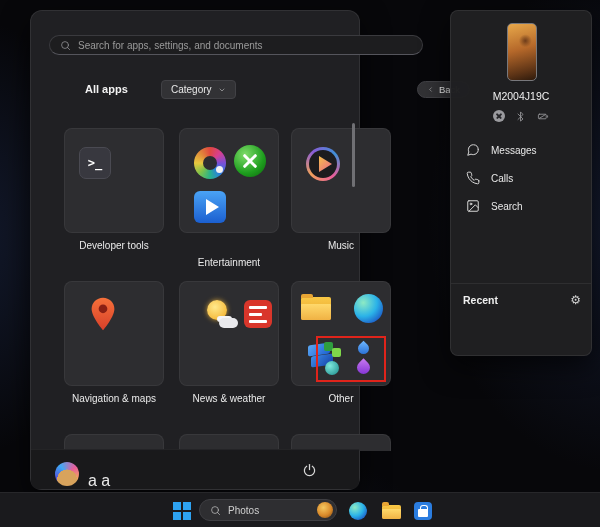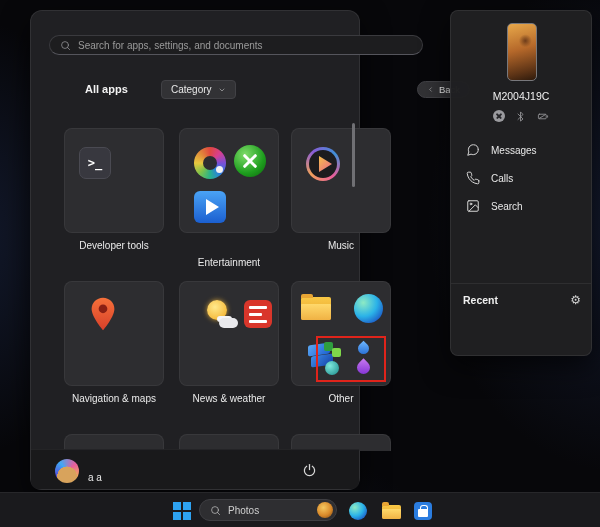--- a/index.html
+++ b/index.html
@@ -125,21 +125,21 @@
     background:#707074; border-radius:2px; }
   
   .user-bar { position:absolute; left:0; right:0; bottom:0; height:40px;
     background:rgba(25,25,27,.96); border-top:1px solid rgba(255,255,255,.05);
     border-radius:0 0 7px 7px; }
   .user-chip { position:absolute; left:24px; top:8px; display:flex; align-items:center; gap:9px; }
   .avatar { width:24px; height:24px; border-radius:50%;
     background:
       radial-gradient(circle at 50% 72%, #d8a35c 0 46%, transparent 47%),
       conic-gradient(from 230deg,#5a3fd6,#3fa9f5,#e85d9b,#f5c04a,#5a3fd6); }
-  .user-name { font-size:10px; color:#eaeaea;margin-top:14px; }
+  .user-name { font-size:16px; color:#eaeaea;margin-top:14px; }
   .power-btn { position:absolute; right:38px; top:8px; width:24px; height:24px;
     display:flex; align-items:center; justify-content:center; border-radius:4px; }
   
   .red-box { position:absolute; left:316px; top:336px; width:70px; height:46px;
     border:2px solid #e0241b; z-index:6; }
   
   .phone-panel { position:absolute; left:450px; top:10px; width:142px; height:346px;
     background:rgba(31,31,34,.985); border:1px solid rgba(255,255,255,.08);
     border-radius:8px; box-shadow:0 10px 28px rgba(0,0,0,.65); }
   .phone-thumb { position:absolute; left:56px; top:12px; width:30px; height:58px;

